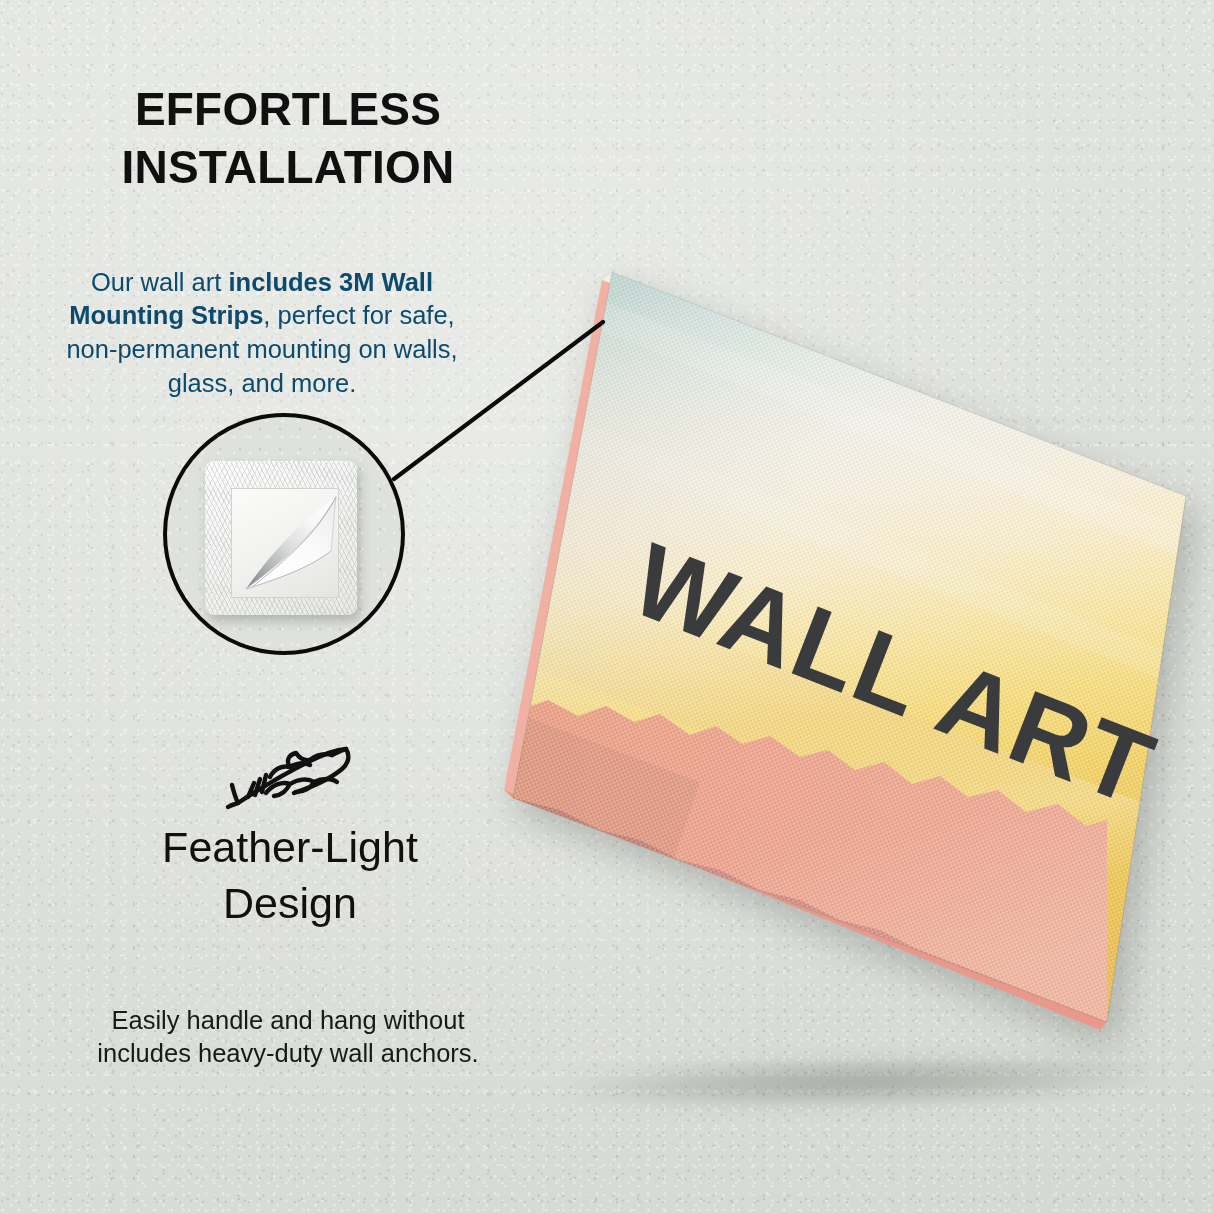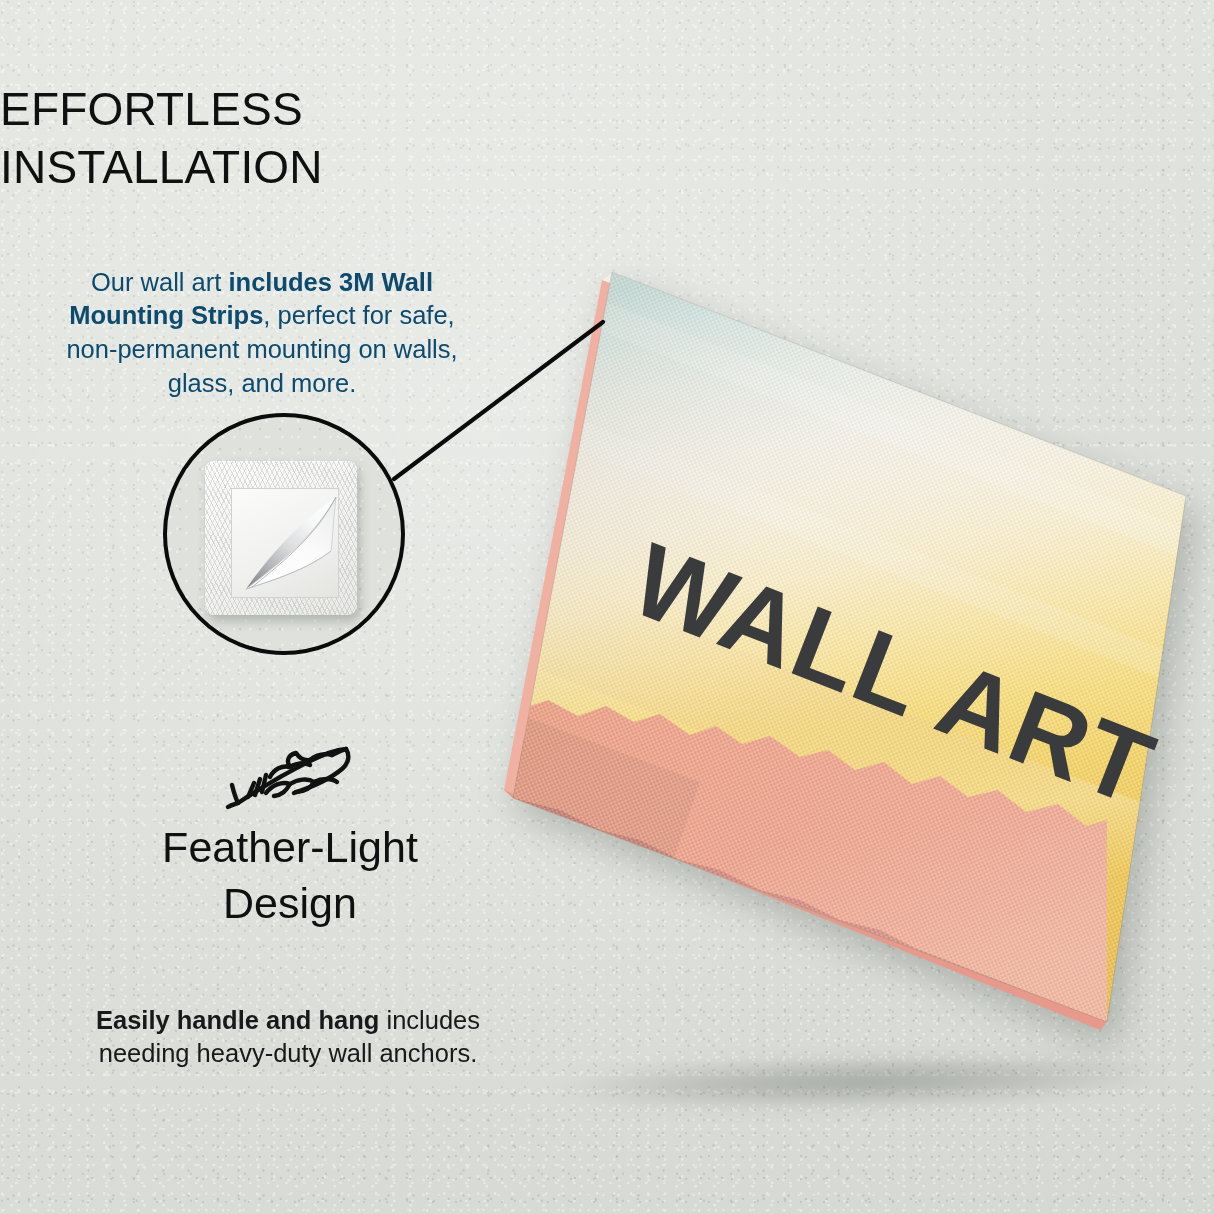--- a/index.html
+++ b/index.html
@@ -40,26 +40,28 @@
       radial-gradient(ellipse at 40% 35%, rgba(255,255,255,.30) 0%, rgba(255,255,255,0) 62%),
       linear-gradient(160deg, rgba(255,255,255,.18) 0%, rgba(0,0,0,.045) 100%);
   }
 
   
   .left-col { position: absolute; left: 0; top: 0; width: 520px; }
 
   #headline {
     position: absolute;
     left: 0; top: 80px; width: 520px;
+    text-align: center;
     font-size: 46px;
-    font-weight: 400;
+    font-weight: 700;
     letter-spacing: .2px;
     line-height: 1.27;
     color: #101010;
     white-space: pre-line;
+    padding-left: 28px;
   }
 
   #lead-paragraph {
     position: absolute;
     left: 42px; top: 240px; width: 440px;
     text-align: center;
     font-size: 25.5px;
     line-height: 1.33;
     color: #0c4a6e;
   }
@@ -144,21 +146,21 @@
     white-space: pre-line;
   }
   #closing-paragraph {
     position: absolute;
     left: 68px; top: 978px; width: 440px;
     text-align: center;
     font-size: 25.5px;
     line-height: 1.33;
     color: #17191a;
   }
-  #closing-paragraph b { font-weight: 700; }
+  #closing-paragraph b { font-weight: 400; }
 
   
   #canvas-shadow {
     position: absolute;
     left: 560px; top: 1058px;
     width: 600px; height: 48px;
     border-radius: 50%;
     background: radial-gradient(ellipse at 50% 50%, rgba(85,92,84,.42) 0%, rgba(85,92,84,.20) 45%, rgba(85,92,84,0) 75%);
     filter: blur(9px);
     transform: rotate(-1.4deg);
@@ -352,15 +354,15 @@
         <path d="M 42 42 L 38 59"></path>
         <path d="M 8 52 C 10 60 12 66 14 70"></path>
         <path d="M 14 70 C 11 71 7 72 4 74"></path>
       </g>
     </svg>
   </div>
 
   <div id="feather-heading">Feather-Light
 Design</div>
 
-  <p id="closing-paragraph"><b>Easily handle and hang</b><span> </span><span>includes needing heavy-duty wall anchors.</span></p>
+  <p id="closing-paragraph"><b>Easily handle and hang</b><span> </span><span>without includes heavy-duty wall anchors.</span></p>
 
 </div>
 
 </body></html>

